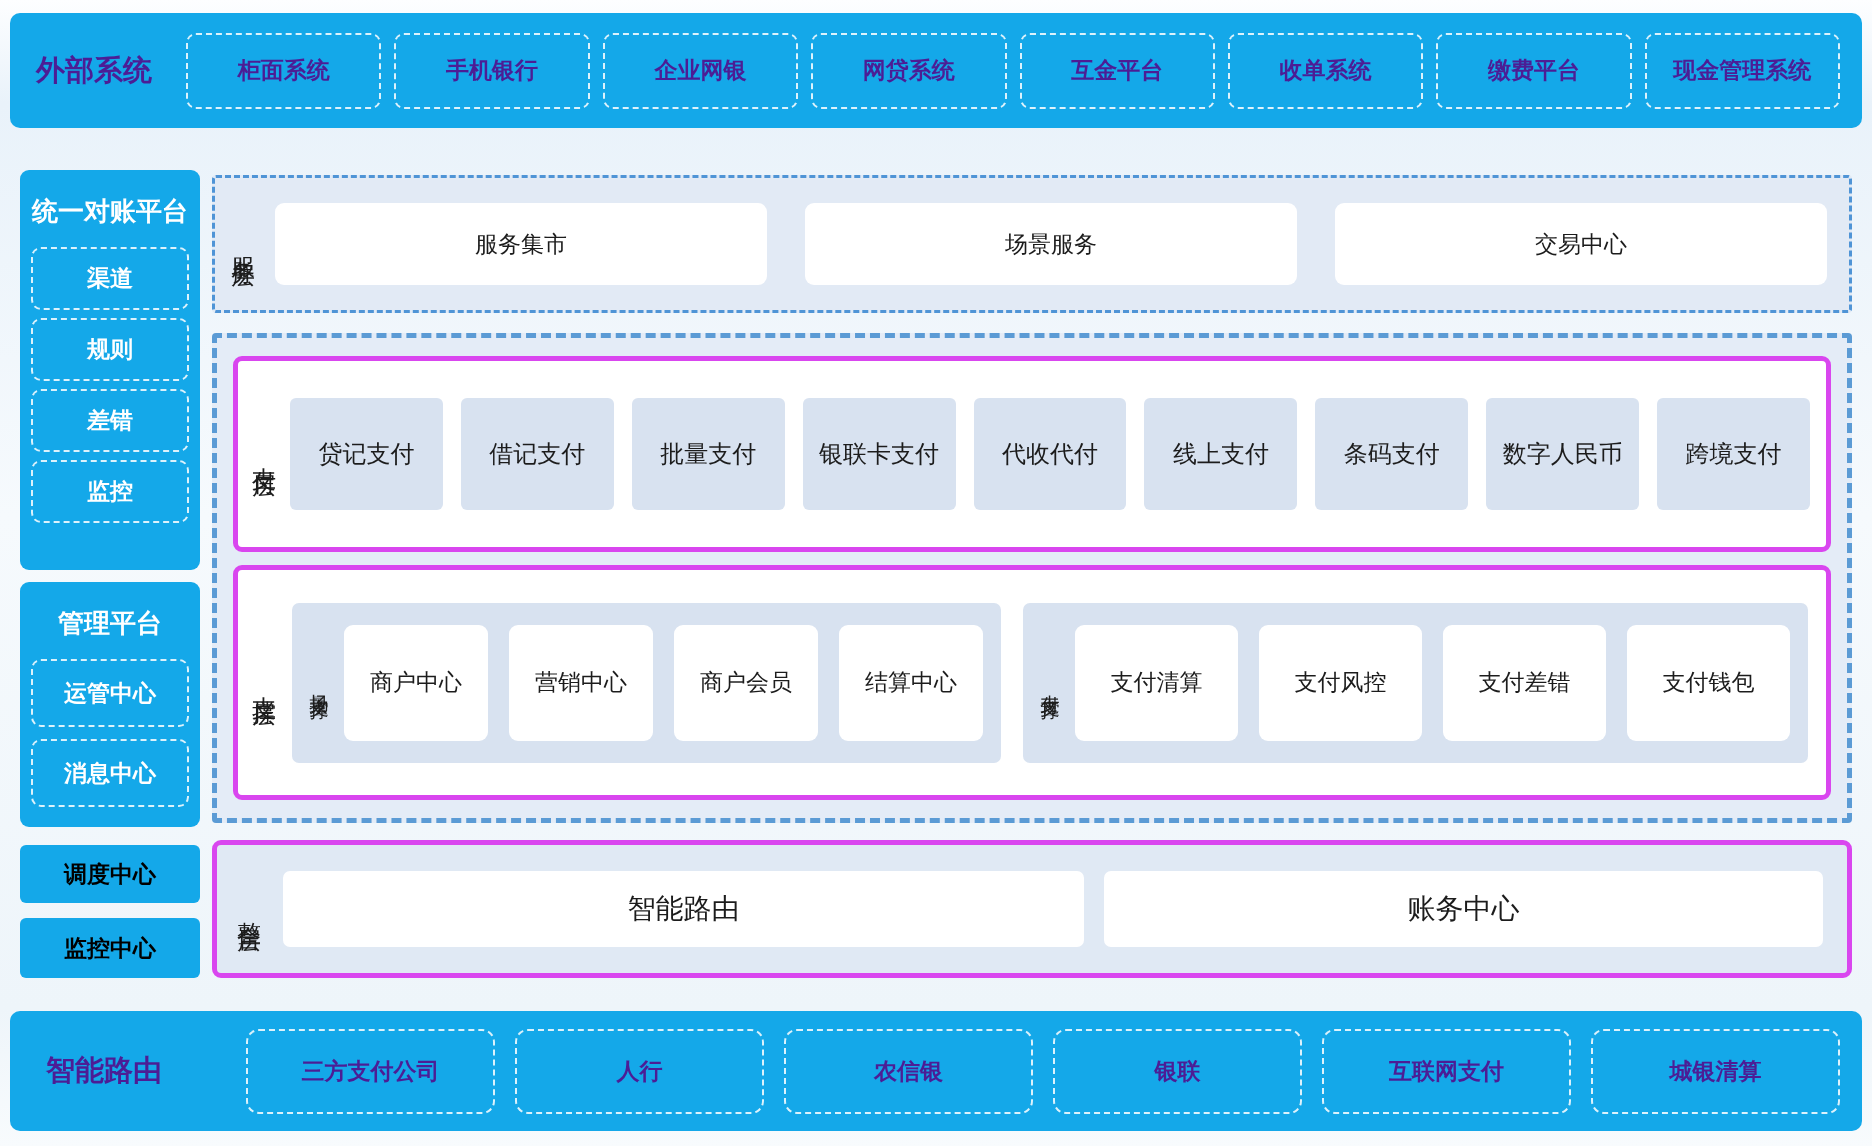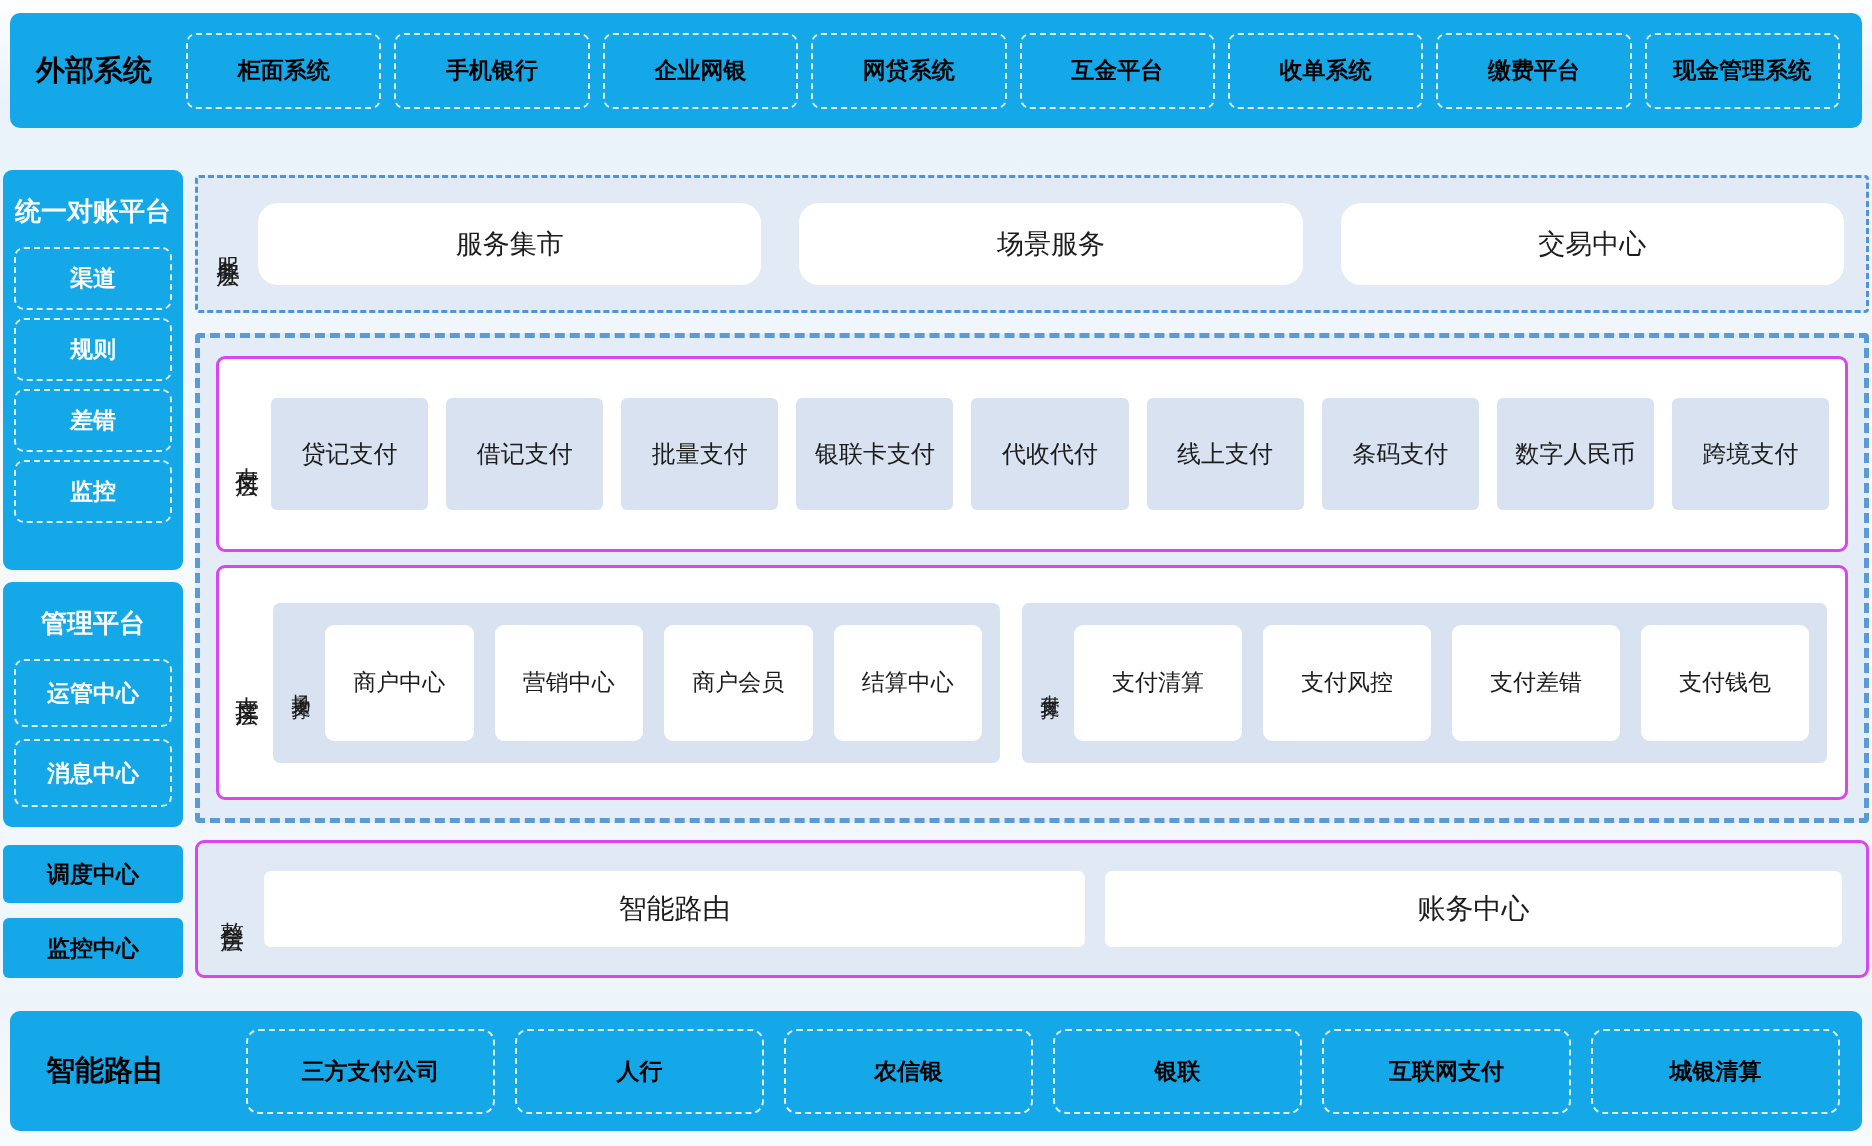--- a/index.html
+++ b/index.html
@@ -10,40 +10,40 @@
     color:#1c1c1c;
     overflow:hidden;
   }
   .page { width:1872px; height:1146px; position:relative; }
 
   
   .bar {
     background:#14a8e9;
     border-radius:10px;
     display:flex; align-items:center;
-    color:#000000;
+    color:#4c1d95;
   }
   .bar.top   { margin:13px 10px 0; height:115px; padding:0 22px 0 26px; }
   .bar.bottom{ margin:33px 10px 13px; height:120px; padding:0 22px 0 36px; }
   .bar-title { font-size:29px; font-weight:bold; white-space:nowrap; flex:0 0 auto; }
   .bar.top .bar-title    { width:150px; }
   .bar.bottom .bar-title { width:200px; }
   .bar-items { flex:1; display:flex; gap:13px; }
   .bar.bottom .bar-items { gap:20px; }
   .bar-item {
     flex:1; display:flex; align-items:center; justify-content:center;
     border:2px dashed rgba(255,255,255,.85);
     border-radius:10px;
     font-size:23px; font-weight:bold; white-space:nowrap;
   }
   .bar.top .bar-item    { height:76px; }
   .bar.bottom .bar-item { height:85px; border-radius:13px; }
 
   
-  .middle { display:flex; gap:12px; margin:0 3px;font-family:Liberation Mono, monospace; }
+  .middle { display:flex; gap:12px; margin:0 20px; }
 
   
   .sidebar { flex:0 0 180px; display:flex; flex-direction:column; }
   .side-box {
     background:#14a8e9; border-radius:9px; color:#fff;
     padding:0 11px;
   }
   .side-box.recon { margin-top:42px; height:400px; }
   .side-box.mgmt  { margin-top:12px; height:245px; }
   .side-title {
@@ -80,35 +80,35 @@
   .service-layer {
     margin-top:47px; height:138px;
     background:#e2eaf5;
     border:3px dashed #4f94d6; border-radius:4px;
     display:flex; align-items:center;
     padding:0 22px 0 12px;
   }
   .service-layer .v-label { margin-right:16px; }
   .service-boxes { flex:1; display:flex; gap:38px; }
   .service-box {
-    flex:1; height:82px; background:#fff; border-radius:20px;
-    display:flex; align-items:center; justify-content:center;
-    font-size:27px; white-space:nowrap;
+    flex:1; height:82px; background:#fff; border-radius:9px;
+    display:flex; align-items:center; justify-content:center;
+    font-size:23px; white-space:nowrap;
   }
 
   
   .dashed-wrap {
     margin-top:20px; height:490px;
     background:#e4ecf7;
     border:5px dashed #5b9bd5; border-radius:4px;
     padding:18px 16px; display:flex; flex-direction:column; gap:13px;
   }
   .solid-box {
     background:#fff;
-    border:3px solid #d946ef; border-radius:9px;
+    border:5px solid #d946ef; border-radius:9px;
     display:flex; align-items:center;
   }
   .solid-box.payment { height:196px; padding:0 16px 0 10px; }
   .solid-box.payment .v-label { margin-right:10px; }
   .payment-items { flex:1; display:flex; gap:18px; }
   .payment-item {
     flex:1; height:112px; background:#d8e2f0; border-radius:6px;
     display:flex; align-items:center; justify-content:center;
     font-size:24px; white-space:nowrap;
   }

